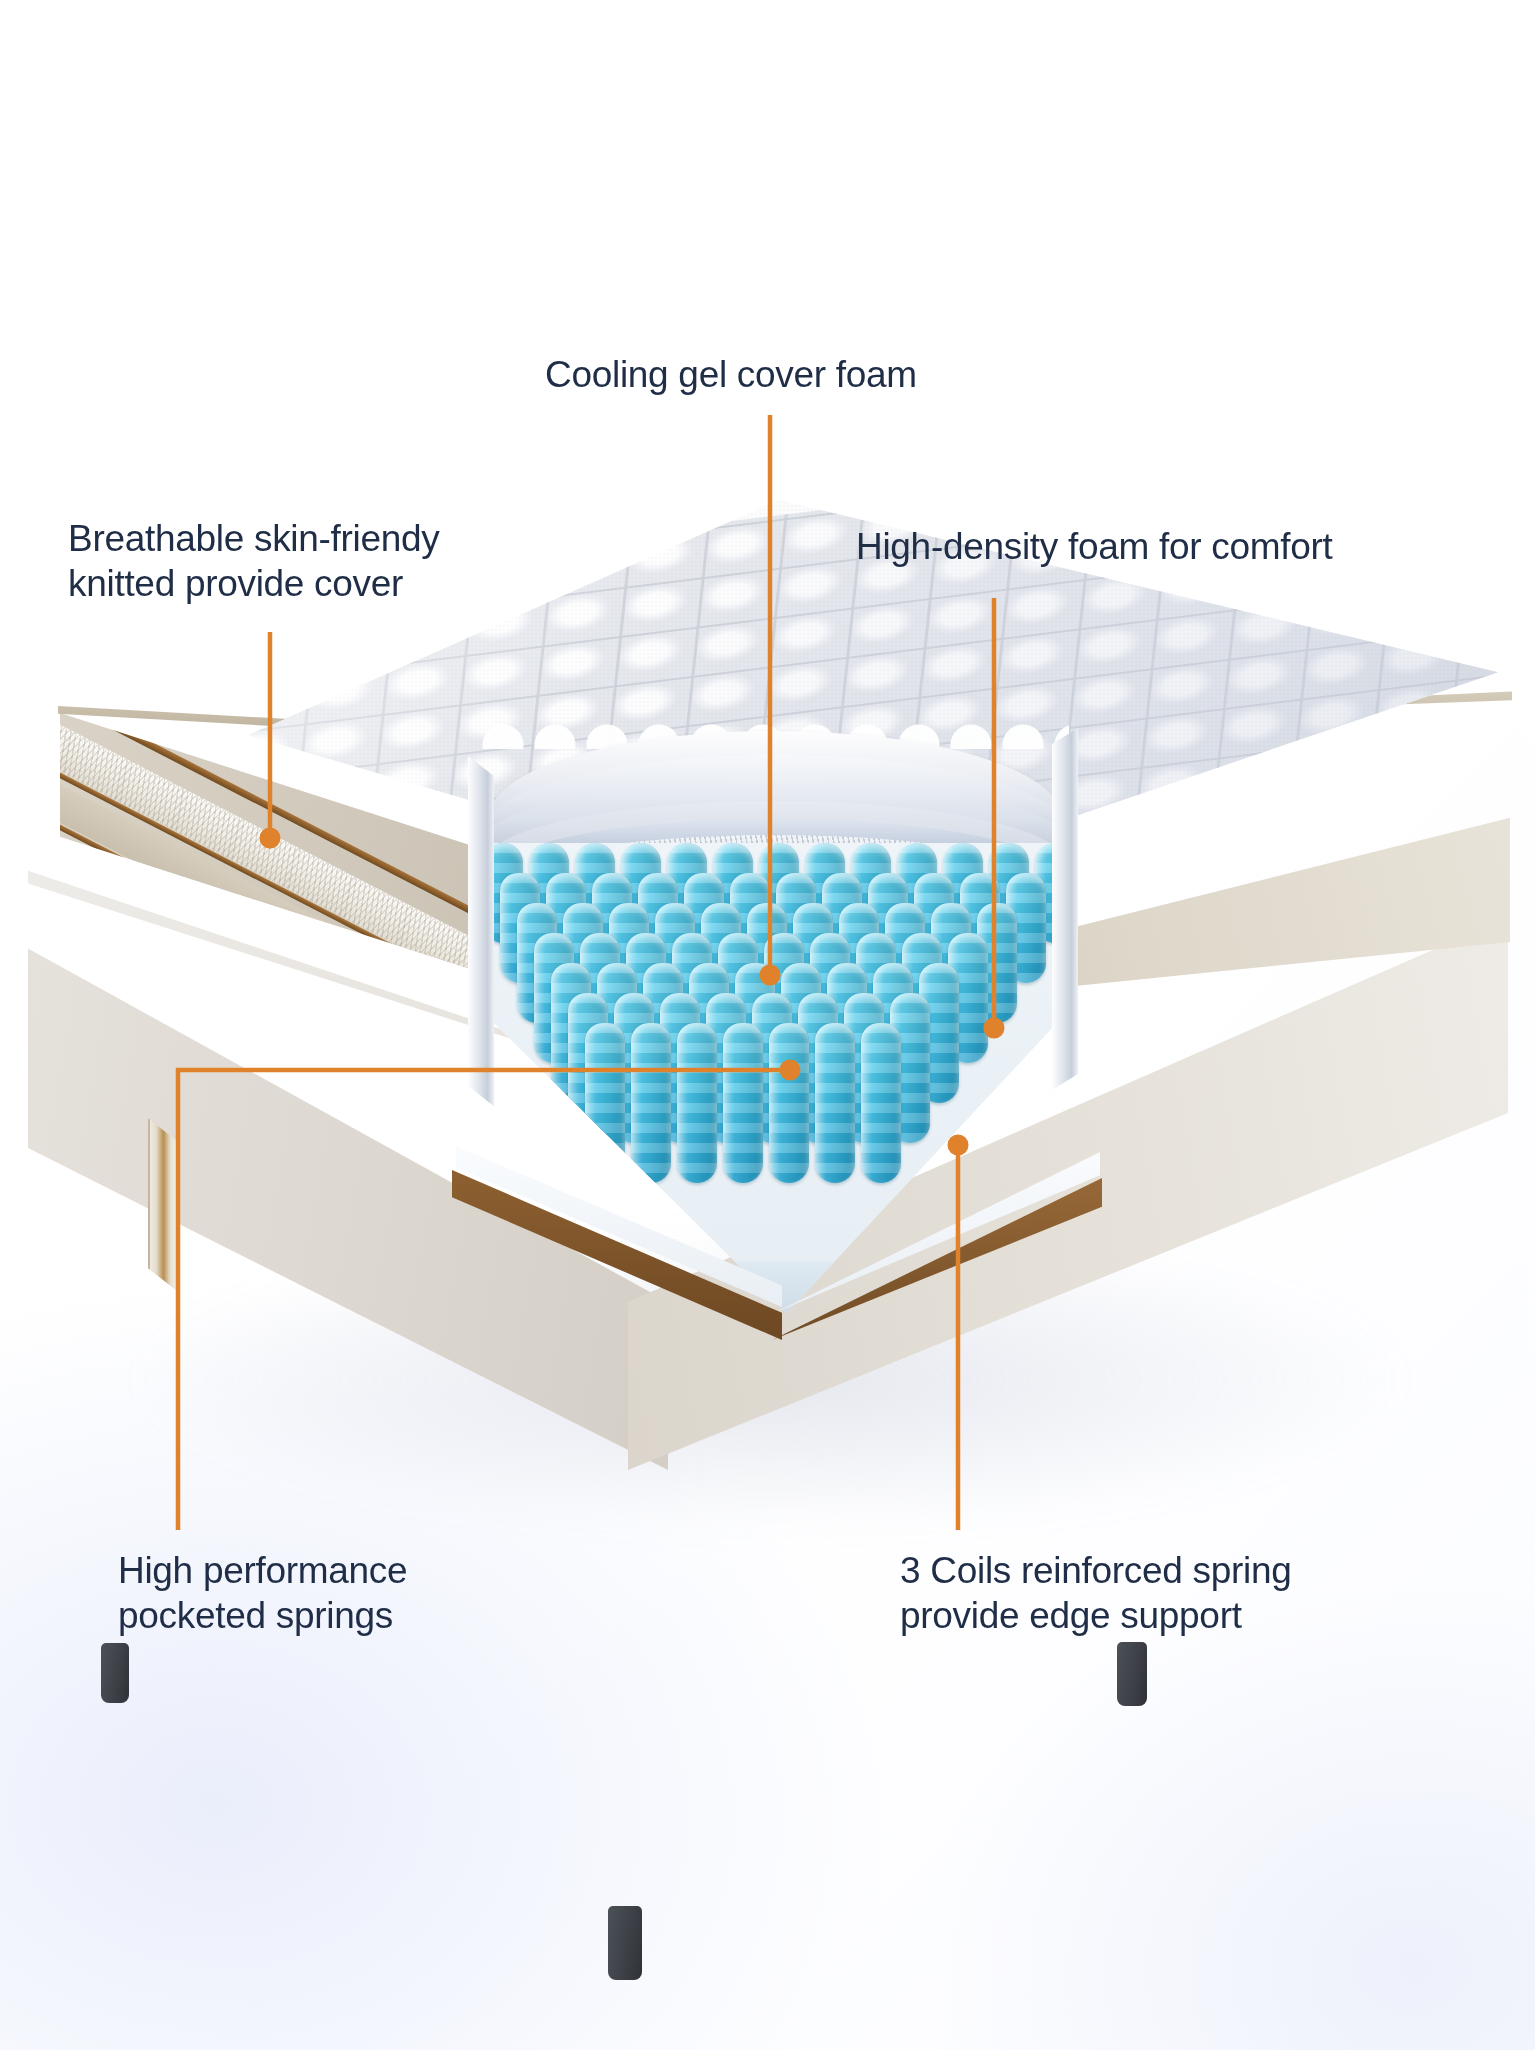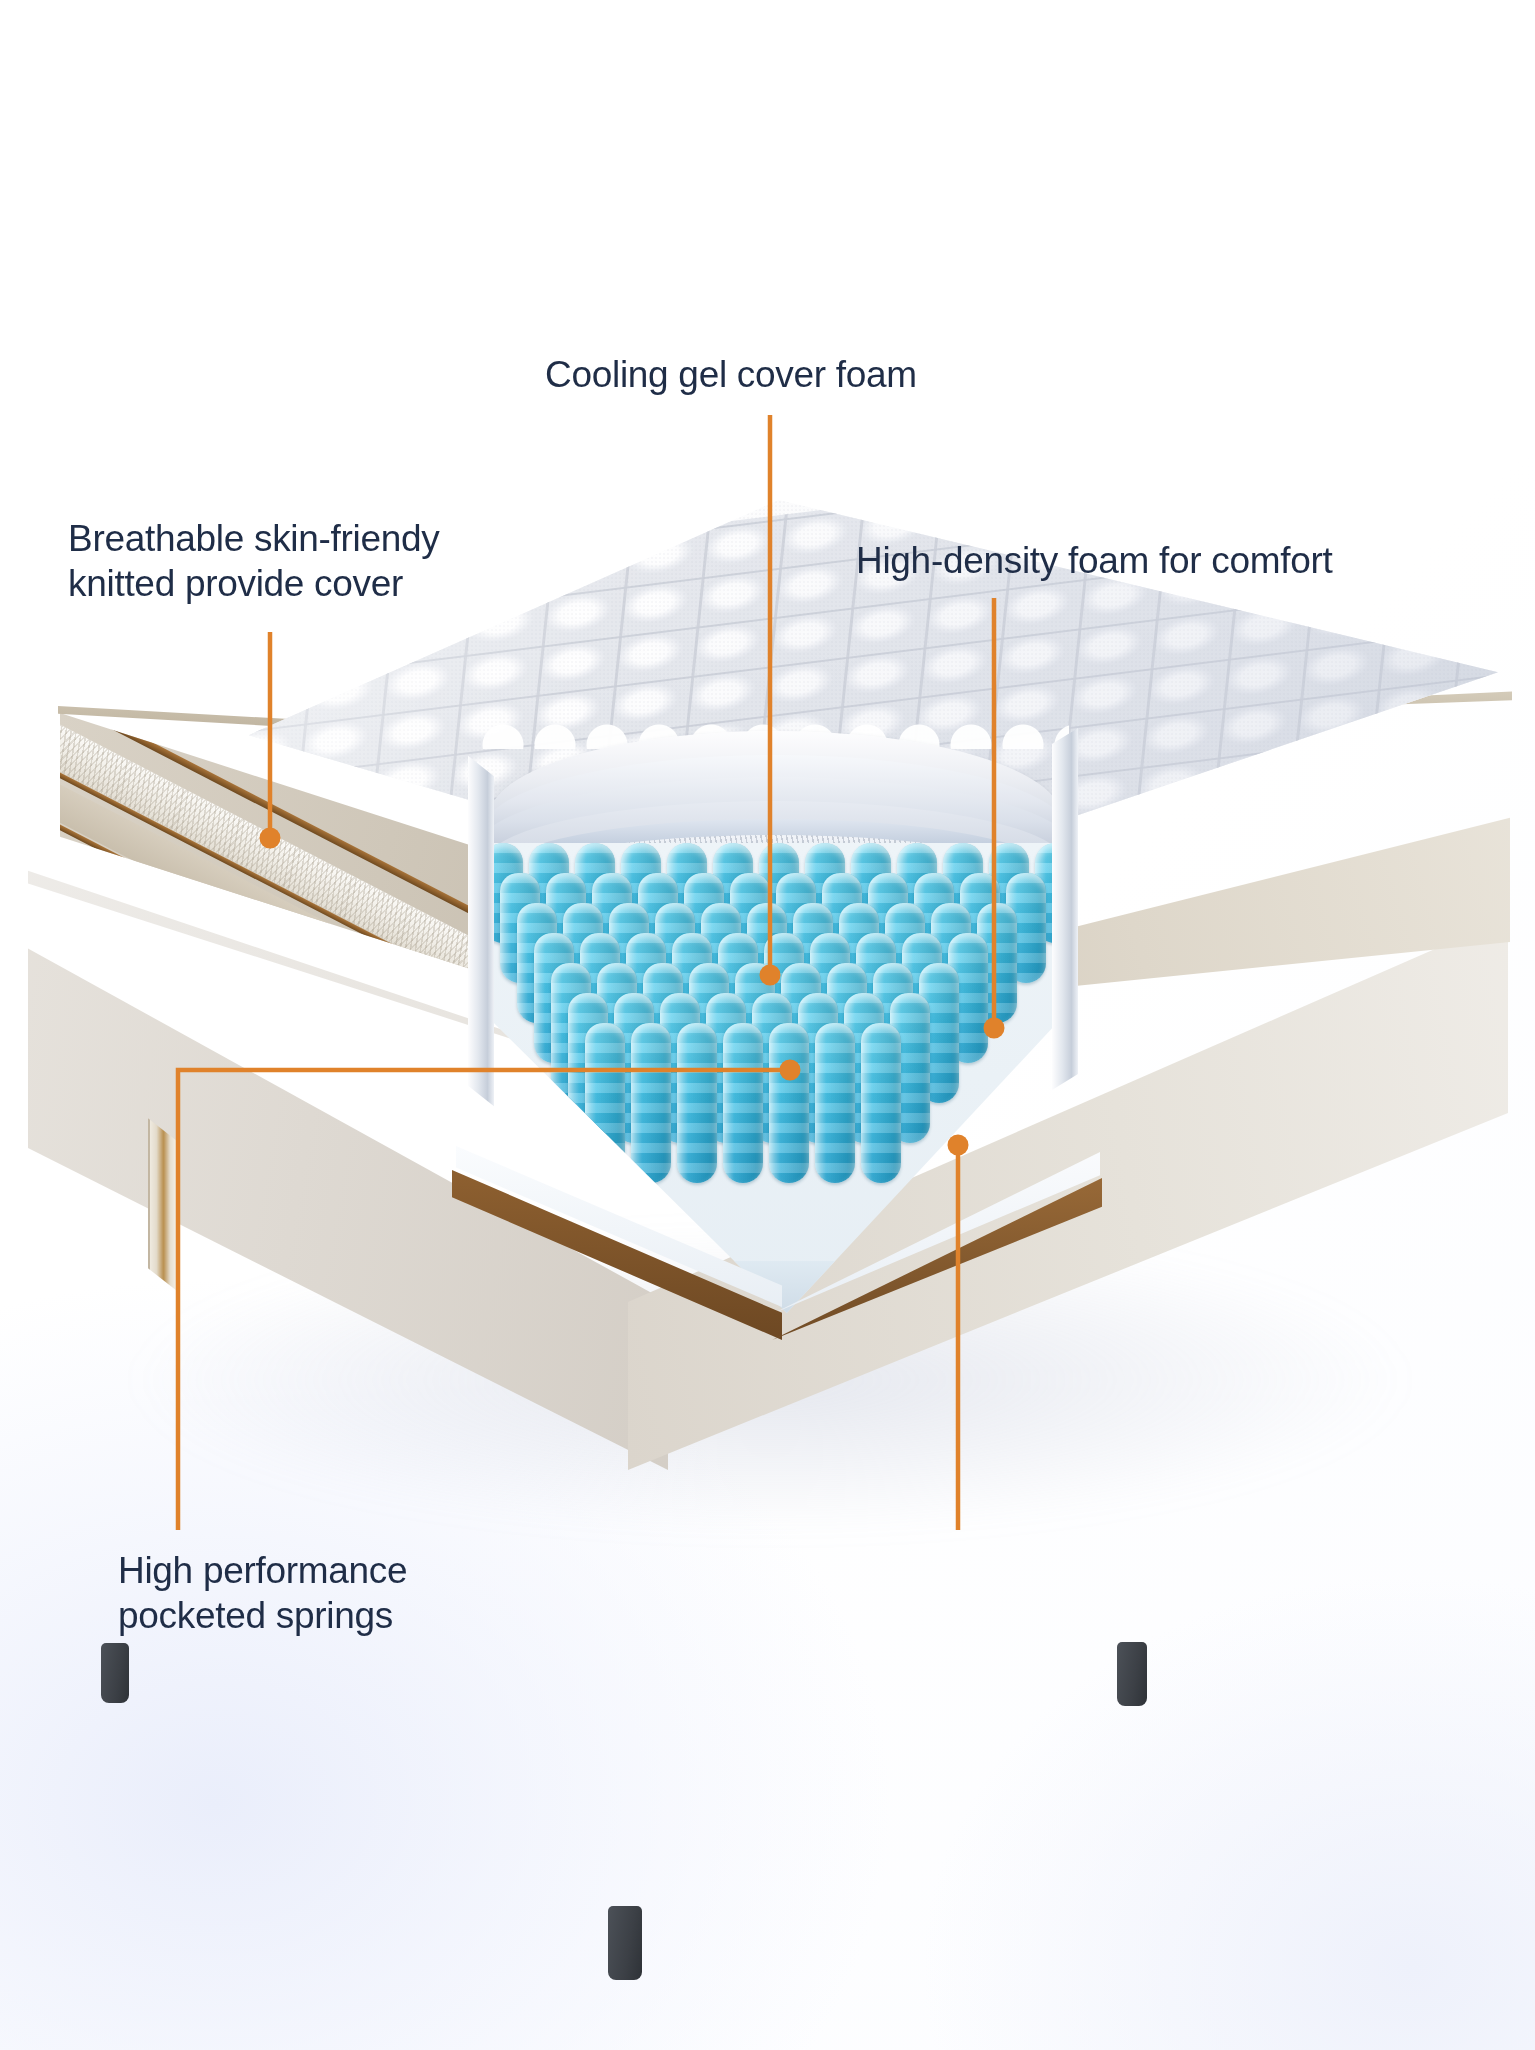--- a/index.html
+++ b/index.html
@@ -24,21 +24,21 @@
     position:absolute;
     color:#1f2d47;
     font-size:37px;
     line-height:1.22;
     font-weight:400;
     letter-spacing:-0.3px;
     white-space:pre-line;
   }
   .lbl-cooling   { left:545px;  top:352px;  }
   .lbl-breath    { left:68px;   top:516px;  }
-  .lbl-density   { left:856px;  top:538px;  }
+  .lbl-density   { left:856px;  top:524px;  }
   .lbl-pocketed  { left:118px;  top:1548px; }
   .lbl-coils     { left:900px;  top:1548px; }
 
   
   #leaders { position:absolute; left:0; top:0; width:1535px; height:2050px; }
 
   
   #scene { position:absolute; left:0; top:470px; width:1535px; height:1260px; }
 
   .shadowpatch{
@@ -435,14 +435,16 @@
   <div class="label lbl-cooling">Cooling gel cover foam</div>
 
   <div class="label lbl-breath">Breathable skin-friendy
 knitted provide cover</div>
 
   <div class="label lbl-density">High-density foam for comfort</div>
 
   <div class="label lbl-pocketed">High performance
 pocketed springs</div>
 
+  <div class="label lbl-coils">3 Coils reinforced spring
+provide edge support</div>
 
 </div>
 
 </body></html>

